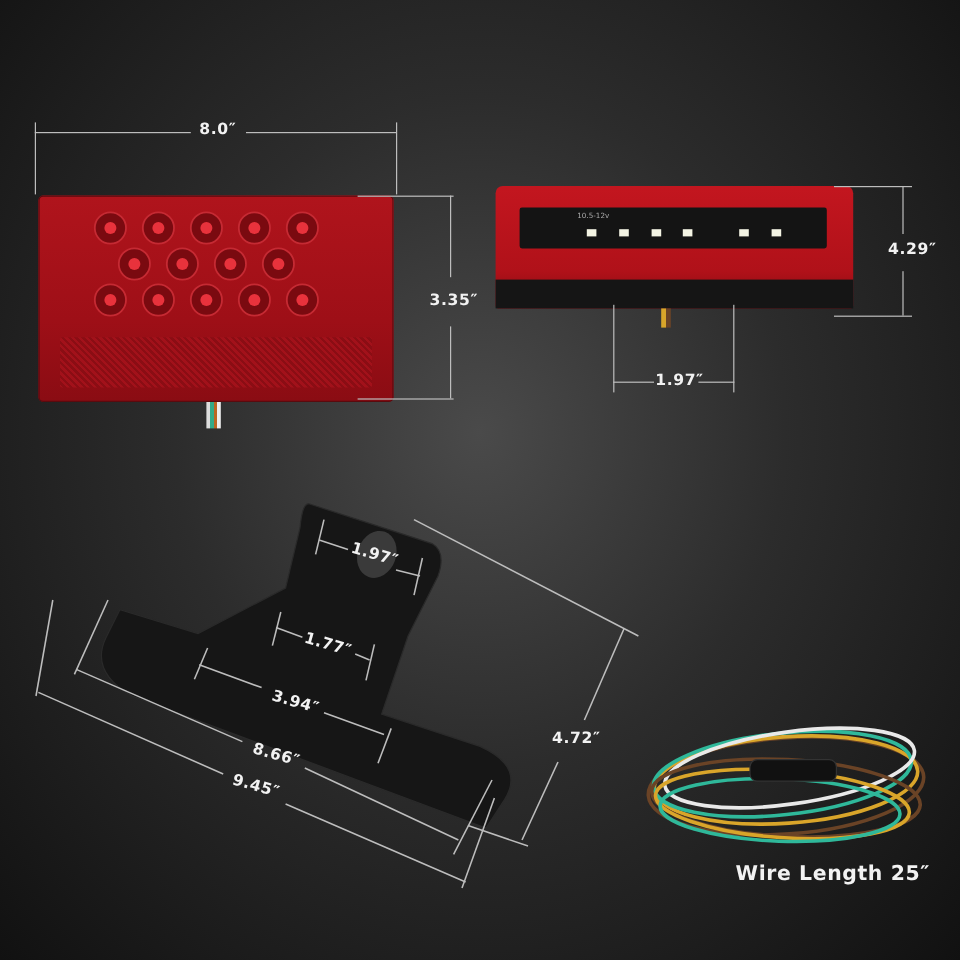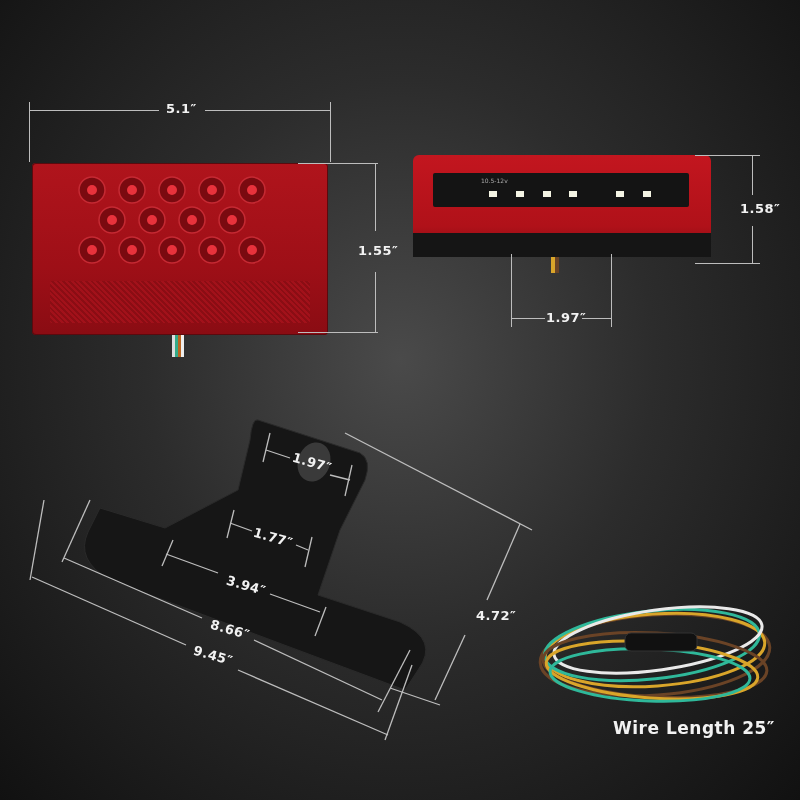--- a/index.html
+++ b/index.html
@@ -55,48 +55,48 @@
   <div class="abs" style="left:18px;top:118px;width:260px;height:42px;
     background:repeating-linear-gradient(45deg,#a2111a 0 2px,#8b0d14 2px 4px);border-radius:2px;"></div>
 </div>
 <div class="abs" style="left:172px;top:335px;width:12px;height:22px;
   background:linear-gradient(90deg,#ddd 0 3px,#3a8 3px 6px,#b62 6px 9px,#eee 9px 12px);"></div>
 
 <div class="line" style="left:29px;top:102px;width:1px;height:60px;"></div>
 <div class="line" style="left:330px;top:102px;width:1px;height:60px;"></div>
 <div class="line" style="left:29px;top:110px;width:130px;height:1px;"></div>
 <div class="line" style="left:205px;top:110px;width:125px;height:1px;"></div>
-<div class="dim-label" style="left:166px;top:101px;">5.1″</div>
+<div class="dim-label" style="left:166px;top:101px;">8.0″</div>
 
 <div class="line" style="left:298px;top:163px;width:80px;height:1px;"></div>
 <div class="line" style="left:298px;top:332px;width:80px;height:1px;"></div>
 <div class="line" style="left:375px;top:163px;width:1px;height:68px;"></div>
 <div class="line" style="left:375px;top:272px;width:1px;height:60px;"></div>
-<div class="dim-label" style="left:358px;top:243px;">1.55″</div>
+<div class="dim-label" style="left:358px;top:243px;">3.35″</div>
 
 <div class="abs" style="left:413px;top:155px;width:298px;height:102px;border-radius:6px 6px 2px 2px;
   background:linear-gradient(180deg,#c3161f 0%,#b01119 70%,#7e0b11 100%);">
   <div class="abs" style="left:20px;top:18px;width:256px;height:34px;background:#141414;border-radius:2px;">
     <span class="abs" style="left:48px;top:4px;color:#aaa;font-size:6px;">10.5-12v</span>
     <div class="abs" style="left:56px;top:18px;width:8px;height:6px;background:#f4f4e4;"></div>
     <div class="abs" style="left:83px;top:18px;width:8px;height:6px;background:#f4f4e4;"></div>
     <div class="abs" style="left:110px;top:18px;width:8px;height:6px;background:#f4f4e4;"></div>
     <div class="abs" style="left:136px;top:18px;width:8px;height:6px;background:#f4f4e4;"></div>
     <div class="abs" style="left:183px;top:18px;width:8px;height:6px;background:#f4f4e4;"></div>
     <div class="abs" style="left:210px;top:18px;width:8px;height:6px;background:#f4f4e4;"></div>
   </div>
   <div class="abs" style="left:0;top:78px;width:298px;height:24px;background:#151515;"></div>
 </div>
 <div class="abs" style="left:551px;top:257px;width:8px;height:16px;background:linear-gradient(90deg,#d9a52a 0 4px,#6a4326 4px 8px);"></div>
 
 <div class="line" style="left:695px;top:155px;width:65px;height:1px;"></div>
 <div class="line" style="left:695px;top:263px;width:65px;height:1px;"></div>
 <div class="line" style="left:752px;top:155px;width:1px;height:40px;"></div>
 <div class="line" style="left:752px;top:226px;width:1px;height:37px;"></div>
-<div class="dim-label" style="left:740px;top:201px;">1.58″</div>
+<div class="dim-label" style="left:740px;top:201px;">4.29″</div>
 
 <div class="line" style="left:511px;top:254px;width:1px;height:73px;"></div>
 <div class="line" style="left:611px;top:254px;width:1px;height:73px;"></div>
 <div class="line" style="left:511px;top:318px;width:34px;height:1px;"></div>
 <div class="line" style="left:582px;top:318px;width:30px;height:1px;"></div>
 <div class="dim-label" style="left:546px;top:310px;">1.97″</div>
 
 <svg width="800" height="800">
   <path d="M258 420 L360 453 Q372 460 365 480 L340 530 L318 595 L400 622 Q440 640 418 670 L405 690 L110 580 Q75 560 88 532 L100 508 L165 528 L238 490 L250 440 Q252 418 258 420 Z" fill="#161616" stroke="#2a2a2a" stroke-width="1"></path>
   <ellipse cx="314" cy="462" rx="16" ry="20" fill="#3a3a3a" transform="rotate(20 314 462)"></ellipse>
@@ -131,21 +131,21 @@
       <line x1="390" y1="688" x2="440" y2="705"></line>
     <line x1="520" y1="524" x2="487" y2="600"></line>
       <line x1="465" y1="635" x2="435" y2="700"></line>
   </g>
 </svg>
 <div class="dim-label" style="left:292px;top:455px;transform:rotate(16deg);">1.97″</div>
 <div class="dim-label" style="left:253px;top:530px;transform:rotate(16deg);">1.77″</div>
 <div class="dim-label" style="left:226px;top:578px;transform:rotate(16deg);">3.94″</div>
 <div class="dim-label" style="left:210px;top:622px;transform:rotate(16deg);">8.66″</div>
 <div class="dim-label" style="left:193px;top:648px;transform:rotate(16deg);">9.45″</div>
-<div class="dim-label" style="left:460px;top:608px;margin-left:16px;">4.72″</div>
+<div class="dim-label" style="left:460px;top:608px;">4.72″</div>
 
 <svg width="800" height="800">
   <g fill="none" stroke-width="3">
     <ellipse cx="655" cy="655" rx="115" ry="40" stroke="#6a4326" transform="rotate(-4 655 655)"></ellipse>
     <ellipse cx="655" cy="650" rx="110" ry="36" stroke="#d9a52a" transform="rotate(-4 655 650)"></ellipse>
     <ellipse cx="652" cy="645" rx="108" ry="34" stroke="#2fb89a" transform="rotate(-6 652 645)"></ellipse>
     <ellipse cx="658" cy="640" rx="105" ry="30" stroke="#e9e9e9" transform="rotate(-8 658 640)"></ellipse>
     <ellipse cx="655" cy="665" rx="112" ry="32" stroke="#6a4326" transform="rotate(3 655 665)"></ellipse>
     <ellipse cx="652" cy="670" rx="106" ry="28" stroke="#d9a52a" transform="rotate(4 652 670)"></ellipse>
     <ellipse cx="650" cy="675" rx="100" ry="26" stroke="#2fb89a" transform="rotate(2 650 675)"></ellipse>

